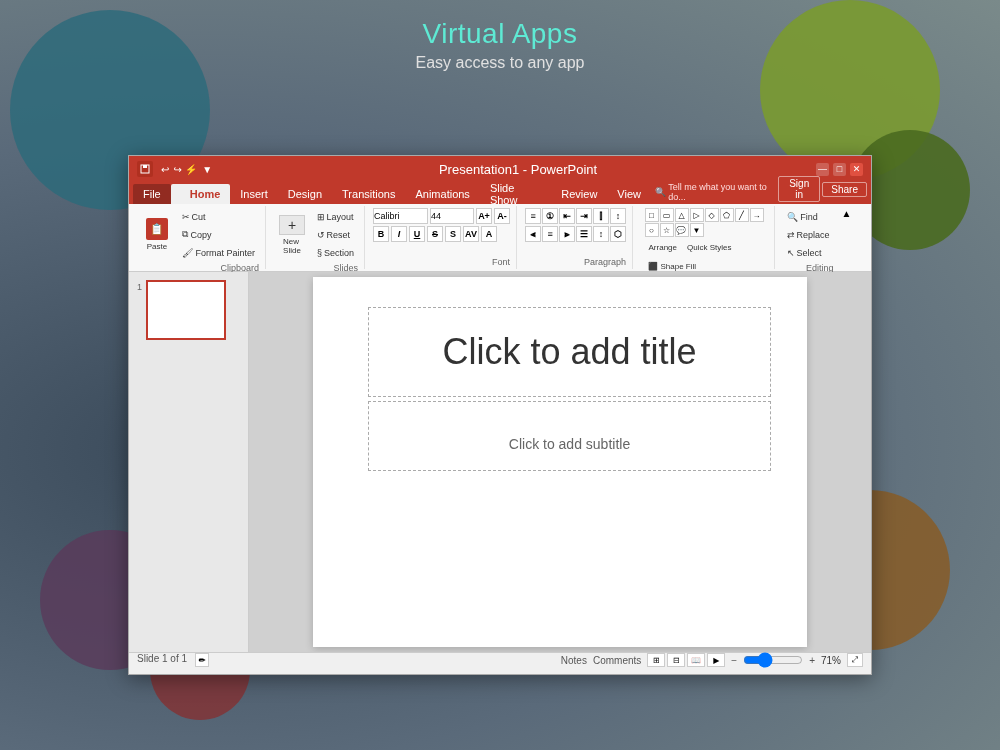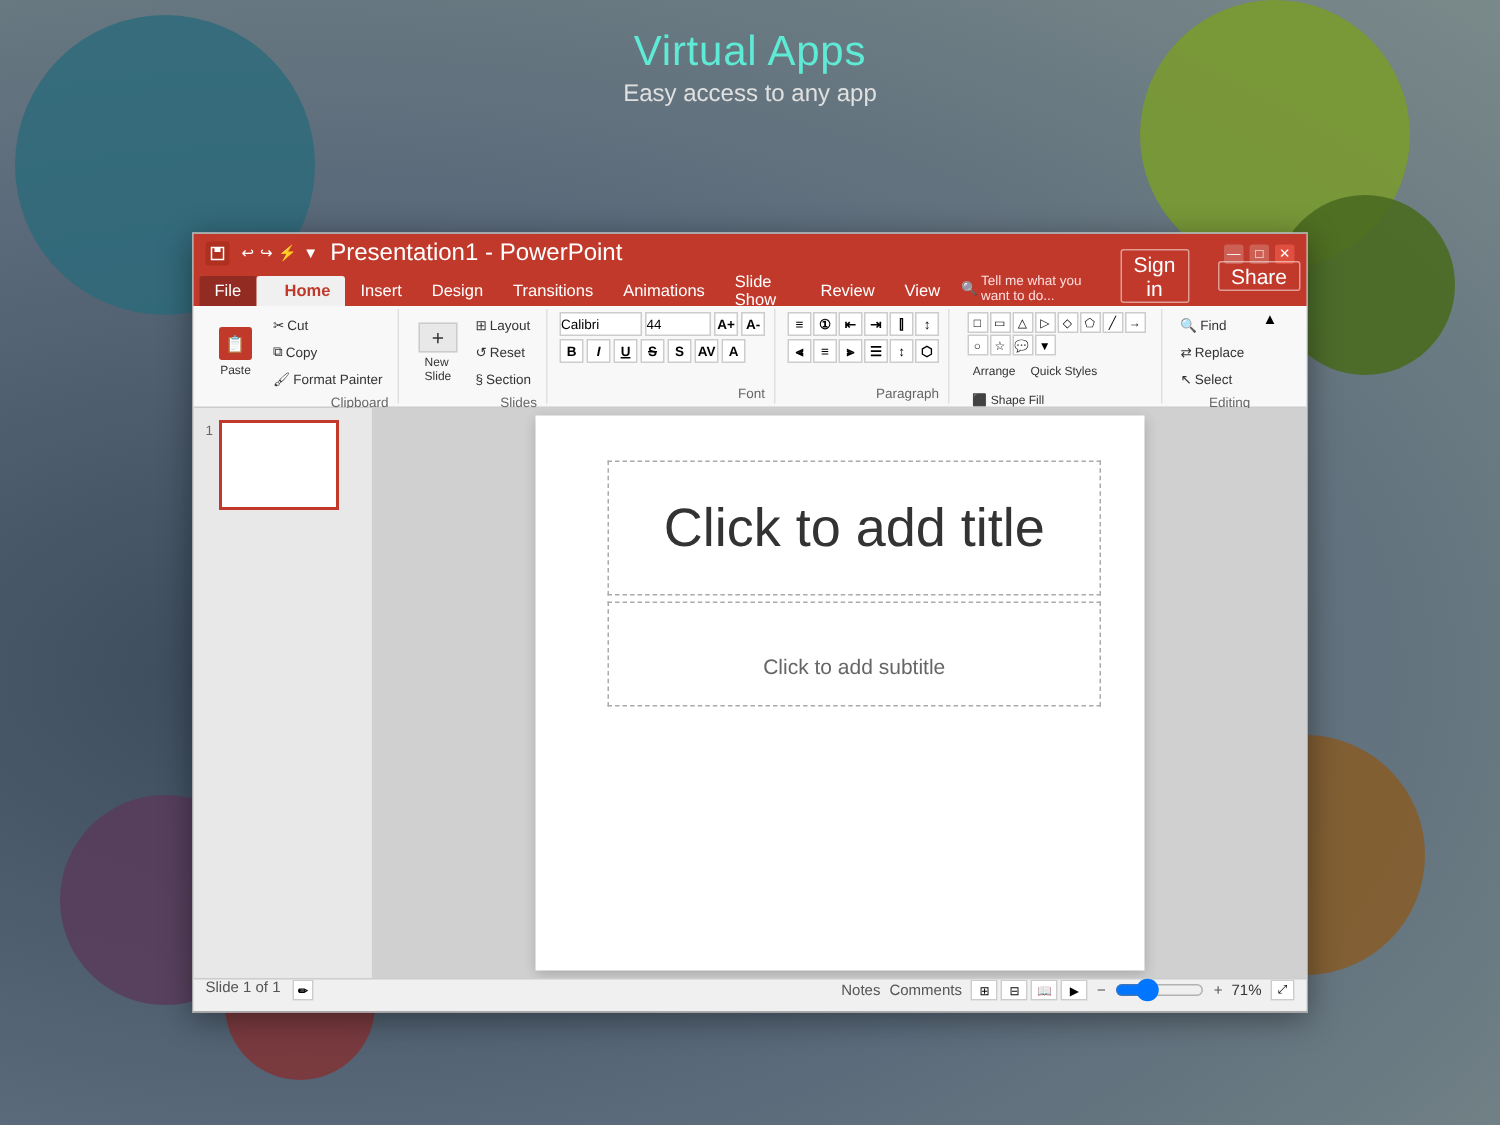--- a/index.html
+++ b/index.html
@@ -108,23 +108,23 @@
     .title-bar {
       height: 26px;
       background: #c0392b;
       display: flex;
       align-items: center;
       padding: 0 8px;
       flex-shrink: 0;
     }
     .title-bar-text {
       flex: 1;
-      text-align: left;
+      text-align: center;
       color: #fff;
-      font-size: 16px;
+      font-size: 13px;
     }
     .title-bar-controls {
       display: flex;
       gap: 4px;
     }
     .tb-btn {
       width: 13px; height: 13px;
       border-radius: 2px;
       cursor: pointer;
       font-size: 9px;
@@ -166,27 +166,26 @@
     }
     .ribbon-tab-right {
       margin-left: auto;
       display: flex;
       gap: 2px;
       align-items: center;
       padding-bottom: 2px;
     }
     .sign-in-btn {
       padding: 1px 8px;
-      font-size: 14px;
+      font-size: 10px;
       color: #fff;
       background: transparent;
       border: 1px solid rgba(255,255,255,0.5);
       border-radius: 2px;
       cursor: pointer;
-      margin-left: 17px;
     }
 
     
     .ribbon-content {
       height: 68px;
       background: #f8f8f8;
       border-bottom: 1px solid #ccc;
       display: flex;
       align-items: stretch;
       padding: 2px 4px;
@@ -318,21 +317,21 @@
     
     .slide-canvas-area {
       flex: 1;
       background: #d0d0d0;
       display: flex;
       align-items: center;
       justify-content: center;
       padding: 20px;
     }
     .slide-canvas {
-      width: 406px;
+      width: 494px;
       height: 370px;
       background: #fff;
       box-shadow: 0 2px 8px rgba(0,0,0,0.2);
       display: flex;
       flex-direction: column;
       align-items: center;
       justify-content: flex-start;
       position: relative;
       padding-left: 19px;
     }

